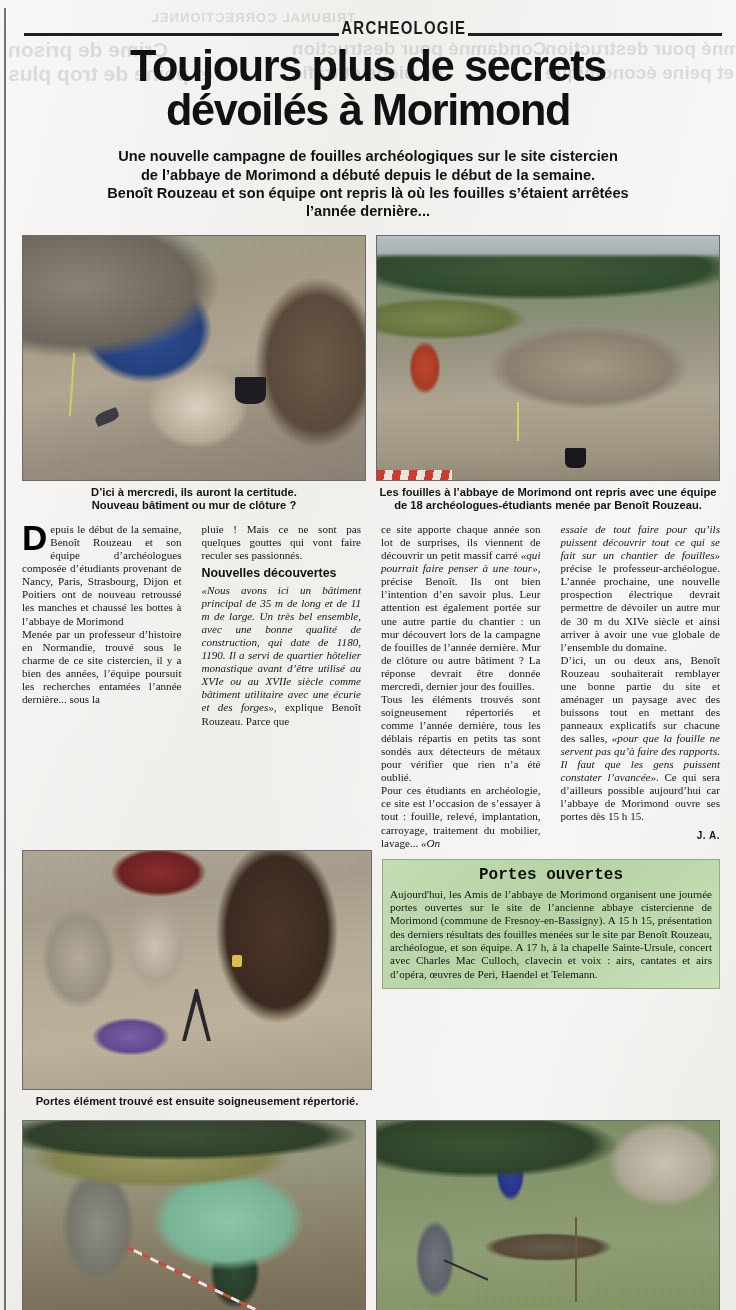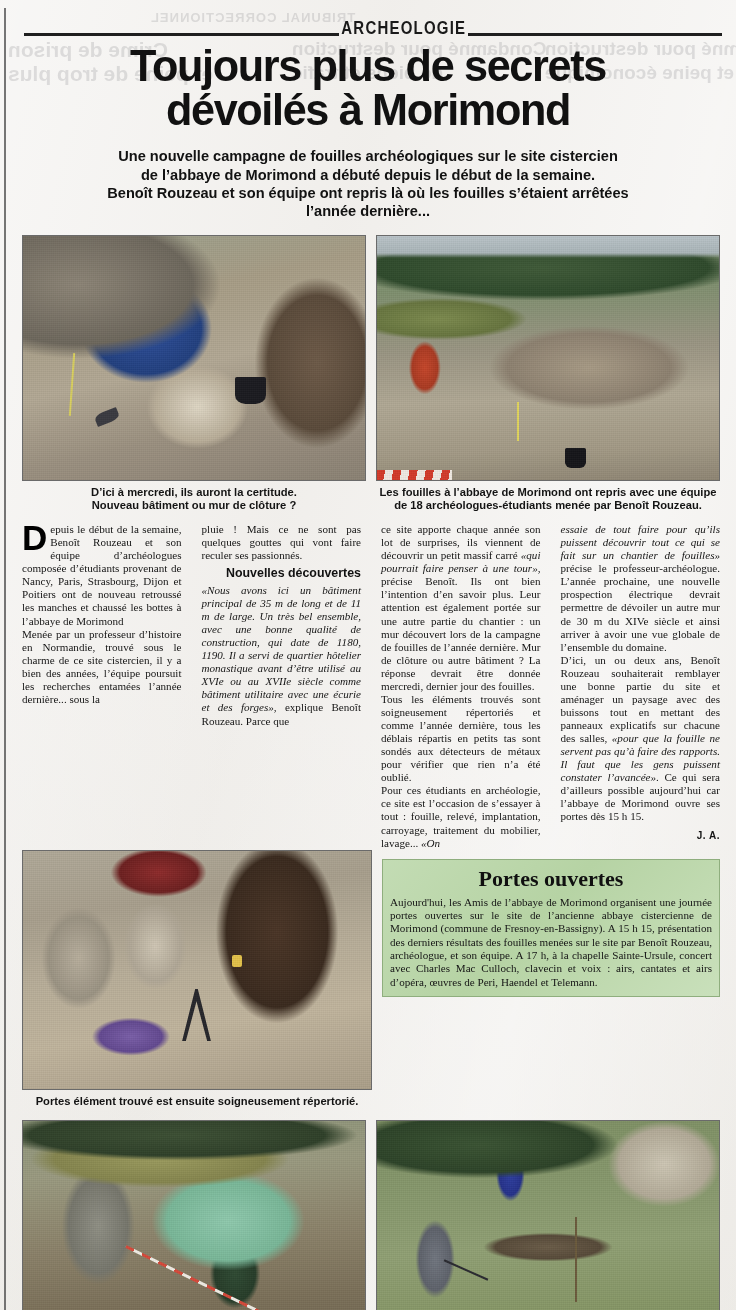--- a/index.html
+++ b/index.html
@@ -151,21 +151,21 @@
   .dropcap::first-letter {
     float: left;
     font-family: "Liberation Sans", sans-serif;
     font-weight: bold;
     font-size: 35px;
     line-height: 0.80;
     padding: 1px 3px 0 0;
     color: #000;
   }
   .subhead {
-    text-align: right;
+    text-align: left;
     font-family: "Liberation Sans", sans-serif;
     font-weight: bold;
     font-size: 12.4px;
     margin: 4px 0 3px 0;
     color: #111;
   }
   .it { font-style: italic; }
   .sig {
     text-align: right;
     font-family: "Liberation Sans", sans-serif;
@@ -178,22 +178,22 @@
   
   .greenbox {
     margin-top: 9px;
     background: linear-gradient(135deg, #c3dcb4 0%, #b6d3a4 45%, #c9e0bb 100%);
     border: 1px solid #8fae7e;
     padding: 4px 7px 7px 7px;
   }
   .greenbox h3 {
     margin: 2px 0 4px 0;
     text-align: center;
-    font-family: Liberation Serif, serif;
-    font-size: 22px;
+    font-family: Liberation Mono, monospace;
+    font-size: 16px;
     font-weight: bold;
     color: #101010;
   }
   .greenbox .bodytext { font-size: 11.1px; line-height: 1.2; }
 
   
   .mid-wrap { display: flex; margin: 0 8px 0 14px; gap: 10px; }
   .mid-left { width: 350px; flex: 0 0 350px; }
   .mid-right { flex: 1 1 auto; }
 </style>

